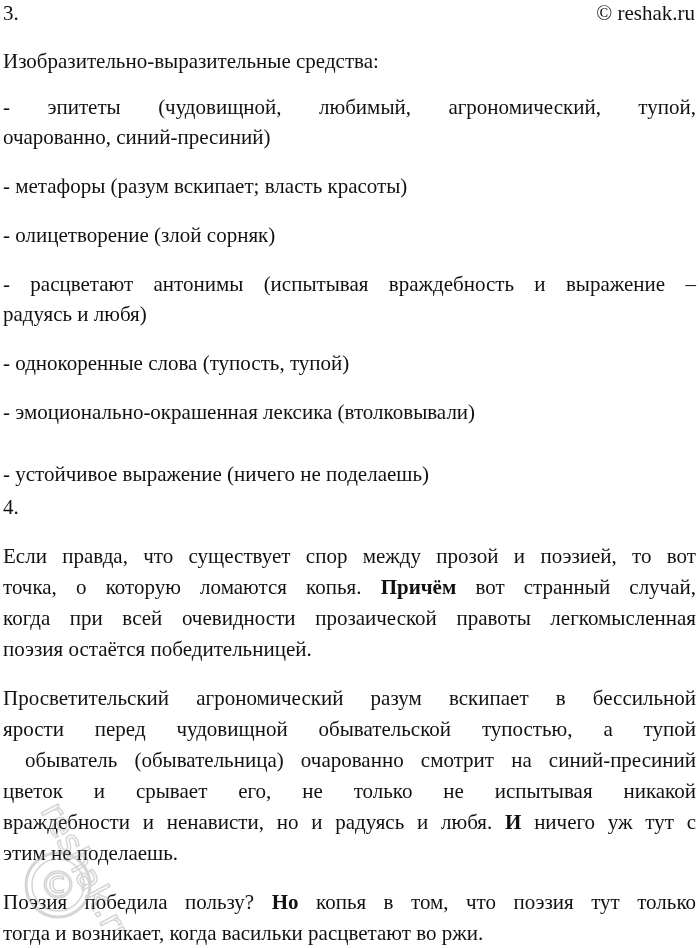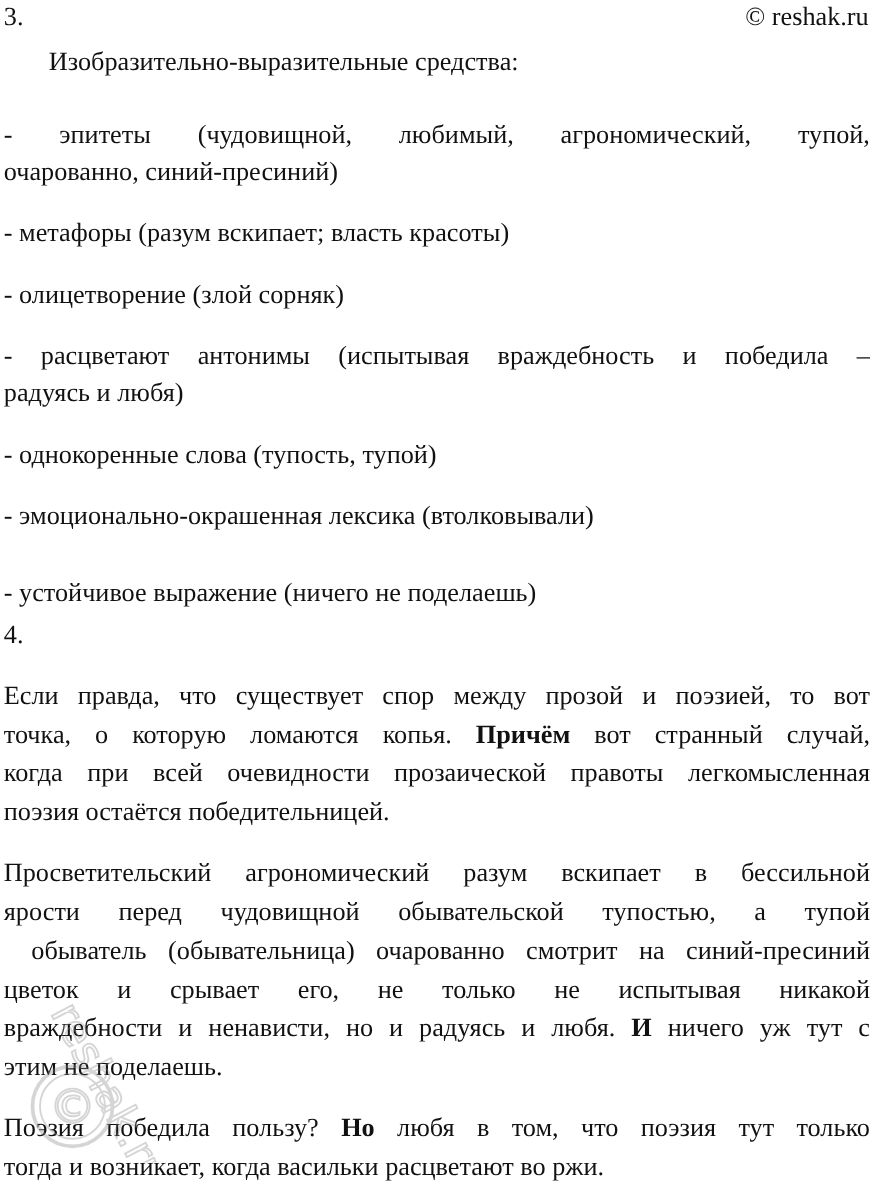--- a/index.html
+++ b/index.html
@@ -16,21 +16,21 @@
     .wm { position: absolute; left: 18px; top: 770px; width: 130px; height: 160px; pointer-events: none; opacity: 0.35; }
   </style>
 </head>
 <body>
 
 <div class="page">
 
   <div class="line" style="top:3px;">3.</div>
   <div class="copyright">© reshak.ru</div>
 
-  <div class="line" style="top:39px;margin-left:36px;">Изобразительно-выразительные средства:</div>
+  <div class="line" style="top:51px;">Изобразительно-выразительные средства:</div>
 
   <div class="just" style="top:97px;">
     <span>-</span>
     <span>эпитеты</span>
     <span>(чудовищной,</span>
     <span>любимый,</span>
     <span>агрономический,</span>
     <span>тупой,</span>
   </div>
   <div class="line" style="top:176px;">- метафоры (разум вскипает; власть красоты)</div>
@@ -38,21 +38,21 @@
   <div class="line" style="top:127px;">очарованно, синий-пресиний)</div>
   <div class="line" style="top:225px;">- олицетворение (злой сорняк)</div>
 
   <div class="just" style="top:274px;">
     <span>-</span>
     <span>расцветают</span>
     <span>антонимы</span>
     <span>(испытывая</span>
     <span>враждебность</span>
     <span>и</span>
-    <span>победила</span>
+    <span>выражение</span>
     <span>–</span>
   </div>
   <div class="line" style="top:304px;">радуясь и любя)</div>
 
   <div class="line" style="top:353px;">- однокоренные слова (тупость, тупой)</div>
   <div class="line" style="top:402px;">- эмоционально-окрашенная лексика (втолковывали)</div>
   <div class="line" style="top:464px;text-align:right;">- устойчивое выражение (ничего не поделаешь)</div>
 
   <div class="line" style="top:497px;">4.</div>
 
@@ -78,21 +78,21 @@
     </div>
   <div class="just" style="top:781px;">
       <span style="width:100%;text-align:justify;text-align-last:justify;display:block;">цветок и срывает его, не только не испытывая никакой</span>
     </div>
   <div class="just" style="top:812px;">
     <span style="display:block;width:100%;text-align:justify;text-align-last:justify;"><span>враждебности и ненависти, но и радуясь и любя.</span> <b>И</b> <span>ничего уж тут с</span></span>
   </div>
   <div class="line" style="top:843px;">этим не поделаешь.</div>
 
   <div class="just" style="top:892px;">
-    <span style="display:block;width:100%;text-align:justify;text-align-last:justify;"><span>Поэзия победила пользу?</span> <b>Но</b> <span>любя в том, что поэзия тут только</span></span>
+    <span style="display:block;width:100%;text-align:justify;text-align-last:justify;"><span>Поэзия победила пользу?</span> <b>Но</b> <span>копья в том, что поэзия тут только</span></span>
   </div>
   <div class="line" style="top:923px;">тогда и возникает, когда васильки расцветают во ржи.</div>
 
   <svg class="wm" viewBox="0 0 130 160">
     <circle cx="40" cy="115" r="32" fill="none" stroke="#888" stroke-width="3"></circle>
     <circle cx="40" cy="115" r="26" fill="none" stroke="#888" stroke-width="1.5"></circle>
     <text x="40" y="128" font-size="38" text-anchor="middle" fill="none" stroke="#888" stroke-width="1.5" font-family="DejaVu Sans, sans-serif">©</text>
     <text x="0" y="0" font-size="34" fill="none" stroke="#888" stroke-width="1.5" font-family="DejaVu Sans, sans-serif" transform="translate(22,40) rotate(62)">reshak.ru</text>
   </svg>
 

